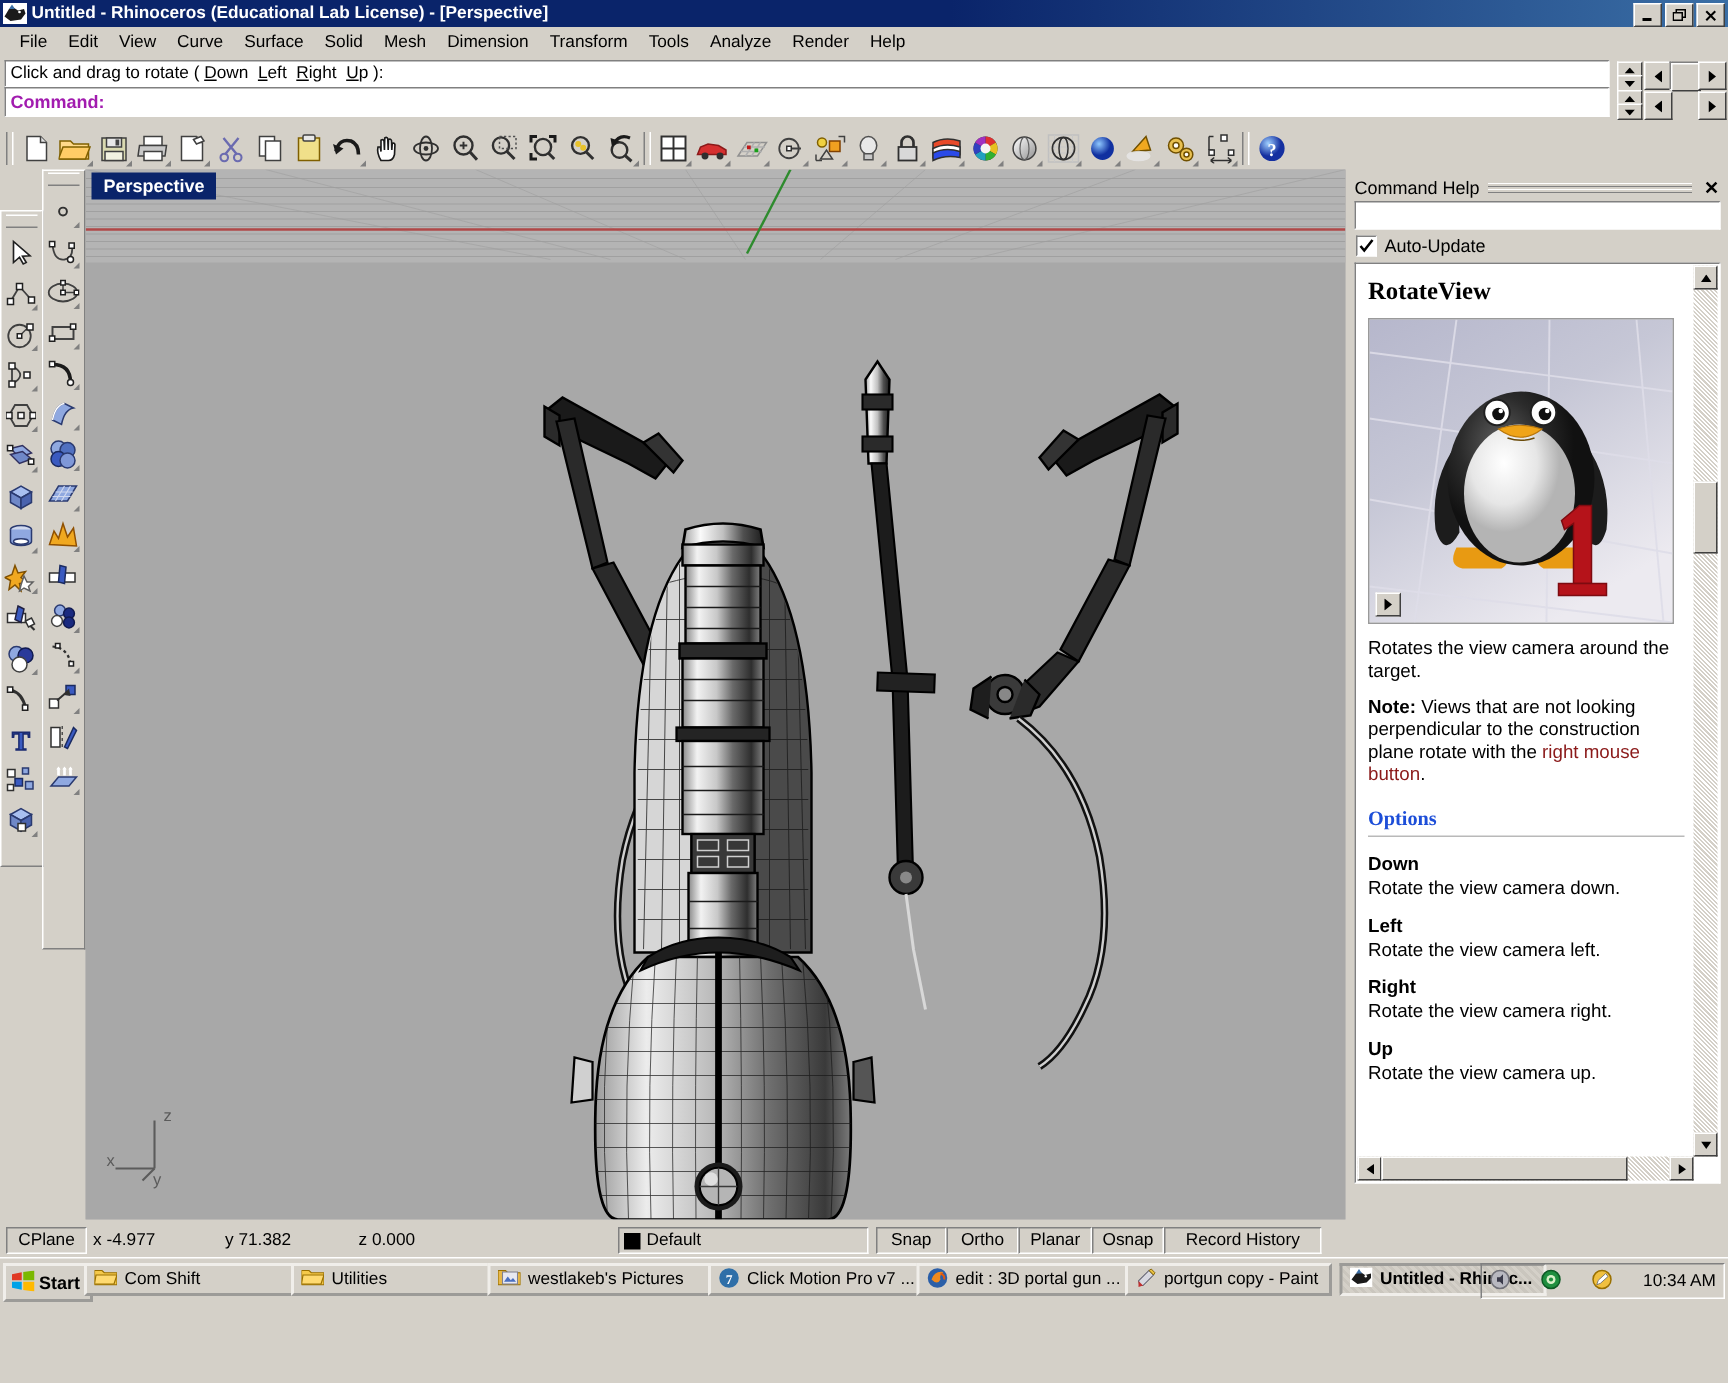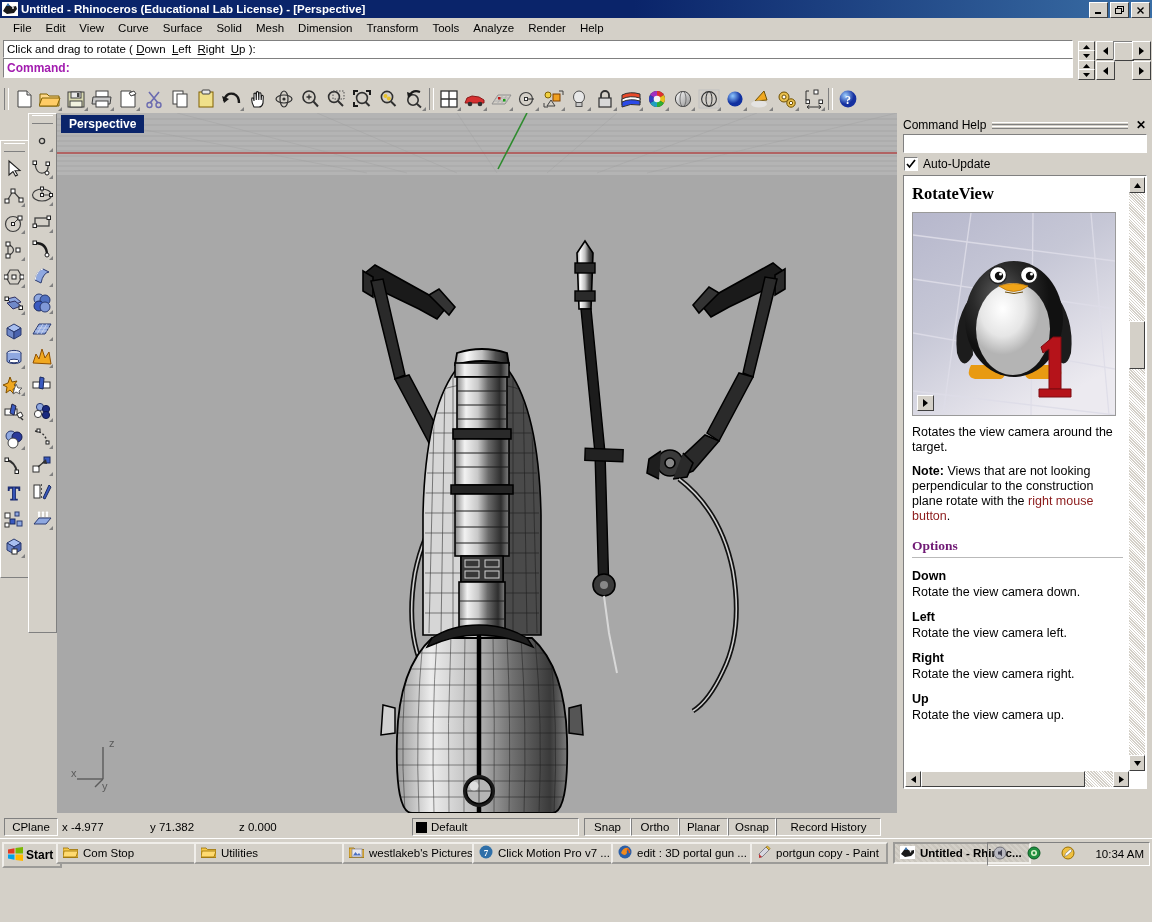--- a/index.html
+++ b/index.html
@@ -119,21 +119,21 @@
   }
   .doc-inner{position:absolute;left:0;top:0;width:227px;height:598px;overflow:hidden;padding:6px 8px 0 8px;box-sizing:border-box;}
   .doc-h1{font-size:16.5px;font-weight:bold;color:#000;margin:2px 0 8px 0;font-family:"Liberation Serif",serif;}
   .doc-img{width:202px;height:202px;border:1px solid #9a9a9a;position:relative;overflow:hidden;
            background:linear-gradient(160deg,#b9bacd 0%,#c3c4d4 35%,#d7d8e2 75%,#e8e8ee 100%);}
   .doc-play{position:absolute;left:4px;bottom:4px;width:15px;height:14px;background:#d4d0c8;
     border:1px solid;border-color:#fff #404040 #404040 #fff;display:flex;align-items:center;justify-content:center;}
   .doc-p{font-size:12.5px;color:#000;line-height:15px;margin:9px 0 0 0;}
   .doc-p b{font-weight:bold;}
   .kw{color:#8b1a1a;}
-  .doc-h2{font-size:13.5px;font-weight:bold;color:#701a75;margin:14px 0 3px 0;
+  .doc-h2{font-size:13.5px;font-weight:bold;color:#1d4ed8;margin:14px 0 3px 0;
           border-bottom:1px solid #b9b9b9;padding-bottom:3px;font-family:"Liberation Serif",serif;}
   .doc-h3{font-size:12.5px;font-weight:bold;color:#000;margin:11px 0 2px 0;}
   .doc-d{font-size:12.5px;color:#000;margin:0;}
   .vscroll{position:absolute;right:1px;top:1px;width:16px;bottom:17px;
      background:repeating-linear-gradient(45deg,#d4d0c8 0 1px,#fff 1px 2px);}
   .vbtn{width:16px;height:16px;background:#d4d0c8;border:1px solid;border-color:#fff #404040 #404040 #fff;
      display:flex;align-items:center;justify-content:center;box-sizing:border-box;}
   .vthumb{position:absolute;left:0;width:16px;height:48px;background:#d4d0c8;
      border:1px solid;border-color:#fff #404040 #404040 #fff;box-sizing:border-box;}
   .hscroll{position:absolute;left:1px;right:17px;bottom:1px;height:16px;
@@ -1181,34 +1181,34 @@
       <span>Start</span>
     </div>
 
     <div class="tbutton" style="left:56px;width:150px;">
       <span>
         <svg width="15" height="13">
             <path d="M0 2 h5 l1.5 1.5 h8.5 v8 h-15 z" fill="#f5c94a" stroke="#9a7000" stroke-width="0.8"></path>
             <path d="M1 5 h14 l-2 6 h-13 z" fill="#ffda70" stroke="#9a7000" stroke-width="0.8"></path>
           </svg>
       </span>
-      <span>Com Stop</span>
+      <span>Com Shift</span>
     </div>
 
     <div class="tbutton" style="left:194px;width:150px;">
       <span>
         <svg width="15" height="13">
             <path d="M0 2 h5 l1.5 1.5 h8.5 v8 h-15 z" fill="#f5c94a" stroke="#9a7000" stroke-width="0.8"></path>
             <path d="M1 5 h14 l-2 6 h-13 z" fill="#ffda70" stroke="#9a7000" stroke-width="0.8"></path>
           </svg>
       </span>
       <span>Utilities</span>
     </div>
 
-    <div class="tbutton" style="left:342px;width:150px;">
+    <div class="tbutton" style="left:325px;width:150px;">
       <span>
         <svg width="15" height="13">
             <path d="M0 2 h5 l1.5 1.5 h8.5 v8 h-15 z" fill="#e8b84a" stroke="#9a7000" stroke-width="0.8"></path>
             <rect x="3" y="3" width="10" height="8" fill="#e8e8f0" stroke="#808090" stroke-width="0.7"></rect>
             <path d="M4 9.5 L6.5 6 L8.5 8.5 L10 7 L12 9.5 Z" fill="#4a6fc0"></path>
           </svg>
       </span>
       <span>westlakeb's Pictures</span>
     </div>
 

